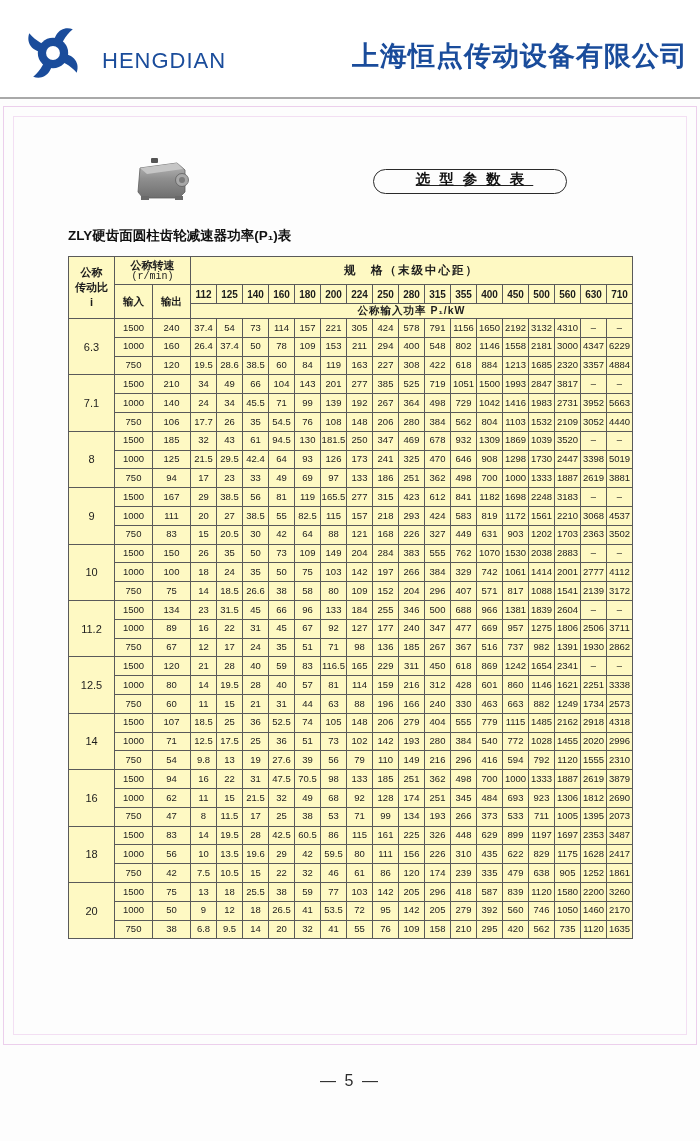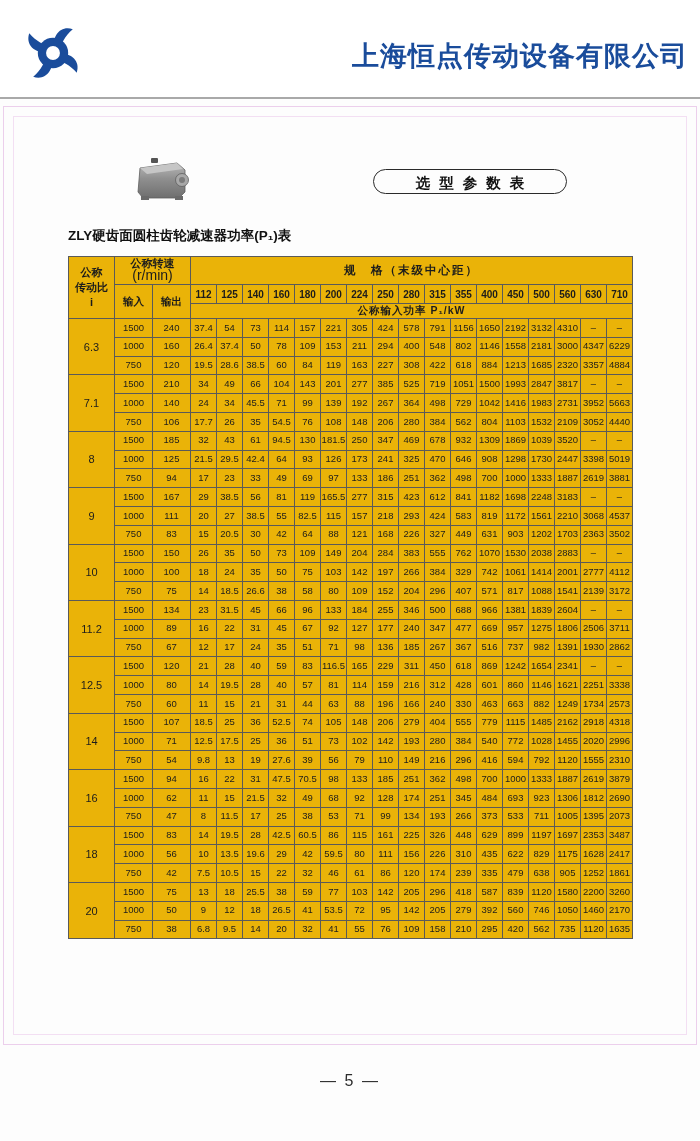--- a/index.html
+++ b/index.html
@@ -34,47 +34,47 @@
     border:1px solid #f3dff3;
   }
 
   
   .product-img { position:absolute; left:133px; top:156px; width:60px; height:46px; }
 
   
   .badge {
     position:absolute; left:373px; top:169px; width:194px; height:25px;
     border:1.5px solid #2a2a2a; border-radius:13px;
-    display:flex; align-items:flex-end; justify-content:center;
+    display:flex; align-items:flex-start; justify-content:center;text-decoration:underline;
   }
   .badge span {
     font-size:14.5px; font-weight:bold; color:#111; letter-spacing:9px;
     padding-left:9px; white-space:nowrap;
   }
 
   
   .tbl-title {
     position:absolute; left:68px; top:227px;
     font-size:13.5px; font-weight:600; color:#111;
   }
 
   
   .tbl-wrap { position:absolute; left:68px; top:256px; }
-  table { border-collapse:collapse; table-layout:fixed; background:#eab308; }
+  table { border-collapse:collapse; table-layout:fixed; background:#fef9c3; }
   th, td {
     border:1px solid #5a5a5a; text-align:center; vertical-align:middle;
     padding:0; font-weight:normal; color:#1c1c1c;
     font-size:9.5px; line-height:1.1; overflow:hidden; white-space:nowrap;
   }
   thead th { font-weight:bold; }
   tr.data-row { height:18.8px; }
   .ratio-head-cell { font-size:11px; font-weight:bold; line-height:1.35; }
   .ratio-head-cell .sub { font-weight:bold; }
   .speed-head-cell { font-size:11px; font-weight:bold; height:28px; }
-  .speed-head-cell .unit { font-size:14px; font-weight:normal; margin-top:-1px; }
+  .speed-head-cell .unit { font-size:10px; font-weight:normal; margin-top:-1px;font-family:Liberation Mono, monospace; }
   .spec-head-cell { font-size:11.5px; font-weight:bold; letter-spacing:2px;margin-left:16px; }
   .io-head-cell { font-size:10.5px; font-weight:bold;margin-left:44px; }
   .size-cell { font-size:10px; font-weight:bold; height:19px; }
   .power-head-cell { font-size:10.5px; font-weight:bold; height:15px; letter-spacing:1px;margin-top:40px; }
   td.ratio-cell { font-size:11px; color:#1c1c1c; }
   td.speed-val { font-size:9.5px; }
 
   
   .footer {
     position:absolute; left:0; top:1072px; width:700px;
@@ -90,20 +90,21 @@
       <g fill="#1a4c9b">
         <circle cx="50" cy="50" r="23"></circle>
         <path d="M50,50 C48,22 62,8 80,14 C68,24 62,36 59,50 Z"></path>
         <path d="M50,50 C78,48 92,62 86,80 C76,68 64,62 50,59 Z"></path>
         <path d="M50,50 C52,78 38,92 20,86 C32,76 38,64 41,50 Z"></path>
         <path d="M50,50 C22,52 8,38 14,20 C24,32 36,38 50,41 Z"></path>
       </g>
       <circle cx="50" cy="50" r="10.5" fill="#ffffff"></circle>
     </svg>
   </div>
+  <div class="logo-text">HENGDIAN</div>
   <div class="company-name">上海恒点传动设备有限公司</div>
   <div class="banner-rule"></div>
 </div>
 
 <div class="frame-outer">
   <div class="frame-inner"></div>
 </div>
 
 <div class="product-img">
   <svg viewBox="0 0 60 46" width="60" height="46">

